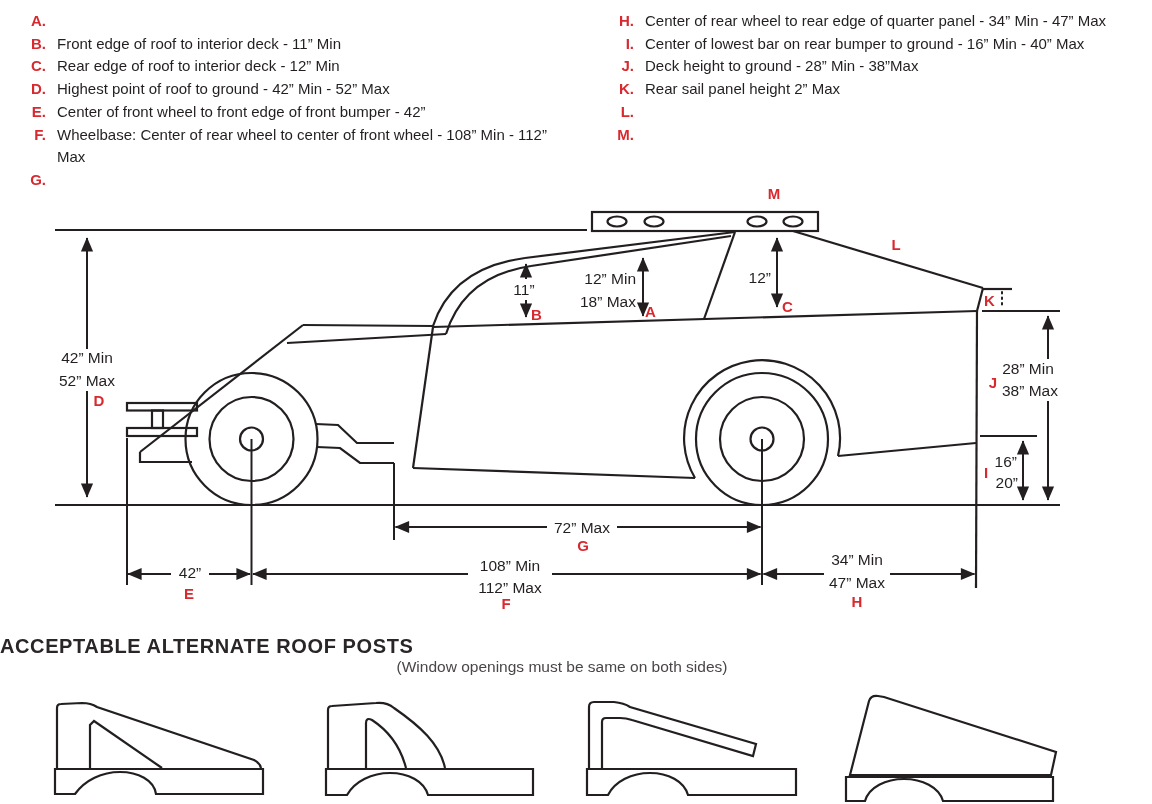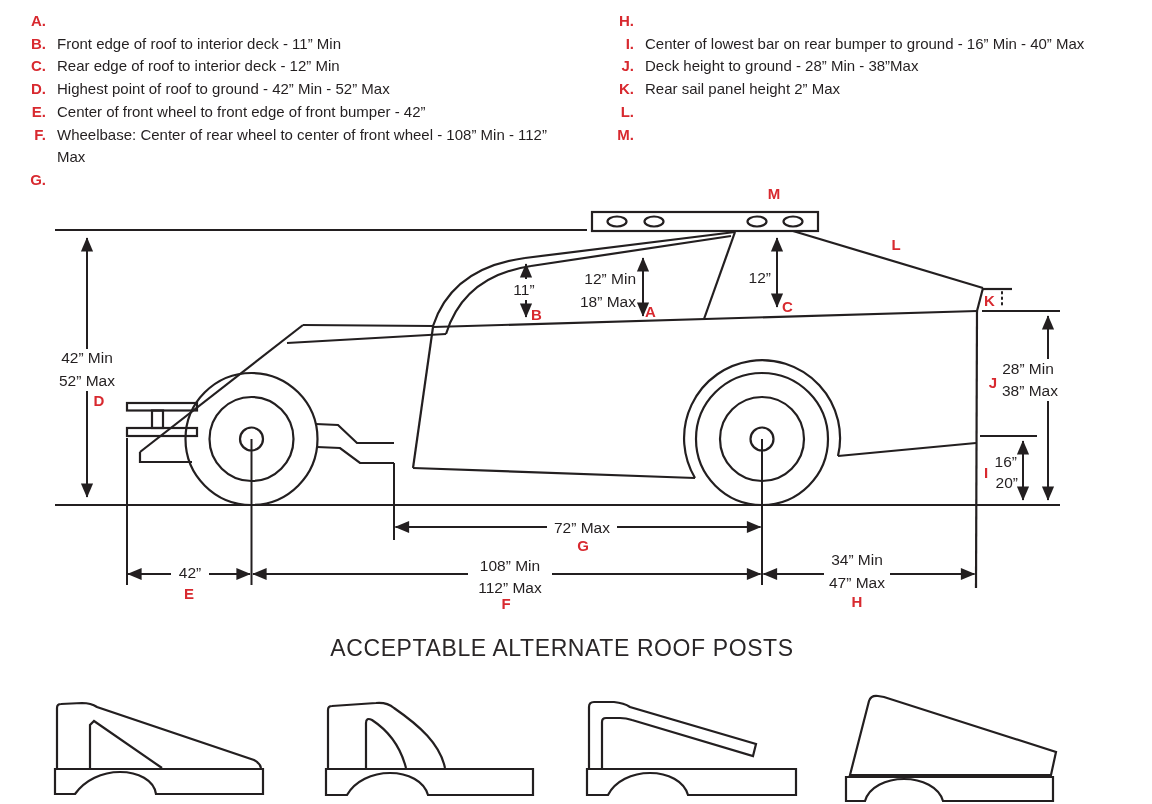--- a/index.html
+++ b/index.html
@@ -10,22 +10,22 @@
   .legend{position:absolute;top:10px;}
   .legend-left{left:28px;width:540px;}
   .legend-right{left:600px;width:540px;}
   .lrow{display:flex;align-items:baseline;line-height:22.7px;font-size:15px;}
   .lletter{font-weight:700;color:#d8292f;text-align:right;flex:0 0 auto;}
   .legend-left .lletter{width:18px;}
   .legend-right .lletter{width:34px;}
   .ltext{margin-left:11px;color:#231f20;}
   svg.diagram{position:absolute;left:0;top:0;width:1152px;height:804px;}
   .alt-title{
-    position:absolute;left:0;top:635px;width:1124px;text-align:center;
-    font-size:23px;font-weight:400;letter-spacing:.6px;color:#2a2627;
+    position:absolute;left:0;top:635px;width:1124px;text-align:left;
+    font-size:20px;font-weight:700;letter-spacing:.6px;color:#2a2627;
   }
   .alt-subtitle{
     position:absolute;left:0;top:658px;width:1124px;text-align:center;
     font-size:15.5px;font-weight:400;color:#4a4648;
   }
   .car{stroke:#231f20;stroke-width:2.2;fill:none;}
   .dim{stroke:#231f20;stroke-width:2;fill:none;}
   .dot{stroke:#231f20;stroke-width:2;fill:none;stroke-dasharray:1.5 4;stroke-linecap:round;}
   .mask{fill:#ffffff;stroke:none;}
   .dtxt{font-family:"Liberation Sans","DejaVu Sans",sans-serif;font-size:15.5px;fill:#231f20;}
@@ -61,20 +61,21 @@
         <span class="ltext">Wheelbase: Center of rear wheel to center of front wheel - 108” Min - 112” Max</span>
       </div>
     <div class="lrow">
         <span class="lletter">G.</span>
       </div>
   </div>
 
   <div class="legend legend-right">
     <div class="lrow">
         <span class="lletter">H.</span>
+        <span class="ltext">Center of rear wheel to rear edge of quarter panel - 34” Min - 47” Max</span>
       </div>
     <div class="lrow">
         <span class="lletter">I.</span>
         <span class="ltext">Center of lowest bar on rear bumper to ground - 16” Min - 40” Max</span>
       </div>
     <div class="lrow">
         <span class="lletter">J.</span>
         <span class="ltext">Deck height to ground - 28” Min - 38”Max</span>
       </div>
     <div class="lrow">
@@ -222,14 +223,15 @@
       <path class="car" d="M587,769 H796 V795 H688 C684,781 668,773 650,773 C632,773 615,781 608,795 H587 Z"></path>
       <path class="car" d="M589,768 V707 Q589,702 594,702 L614,702 Q624,703 630,707 L756,744 L753,756 L632,720 Q626,718 620,718 L606,718 Q602,718 602,722 V768"></path>
     </g>
     <g>
       <path class="car" d="M846,777 H1053 V801 H943 C939,787 922,779 904,779 C886,779 869,787 865,801 H846 Z"></path>
       <path class="car" d="M850,775 L869,701 Q871,695 878,696 L884,697 L1056,752 L1051,775 Z"></path>
     </g>
   </svg>
 
   <div class="alt-title">ACCEPTABLE ALTERNATE ROOF POSTS</div>
+  <div class="alt-subtitle">(Window openings must be same on both sides)</div>
 
 </div>
 
 </body></html>

